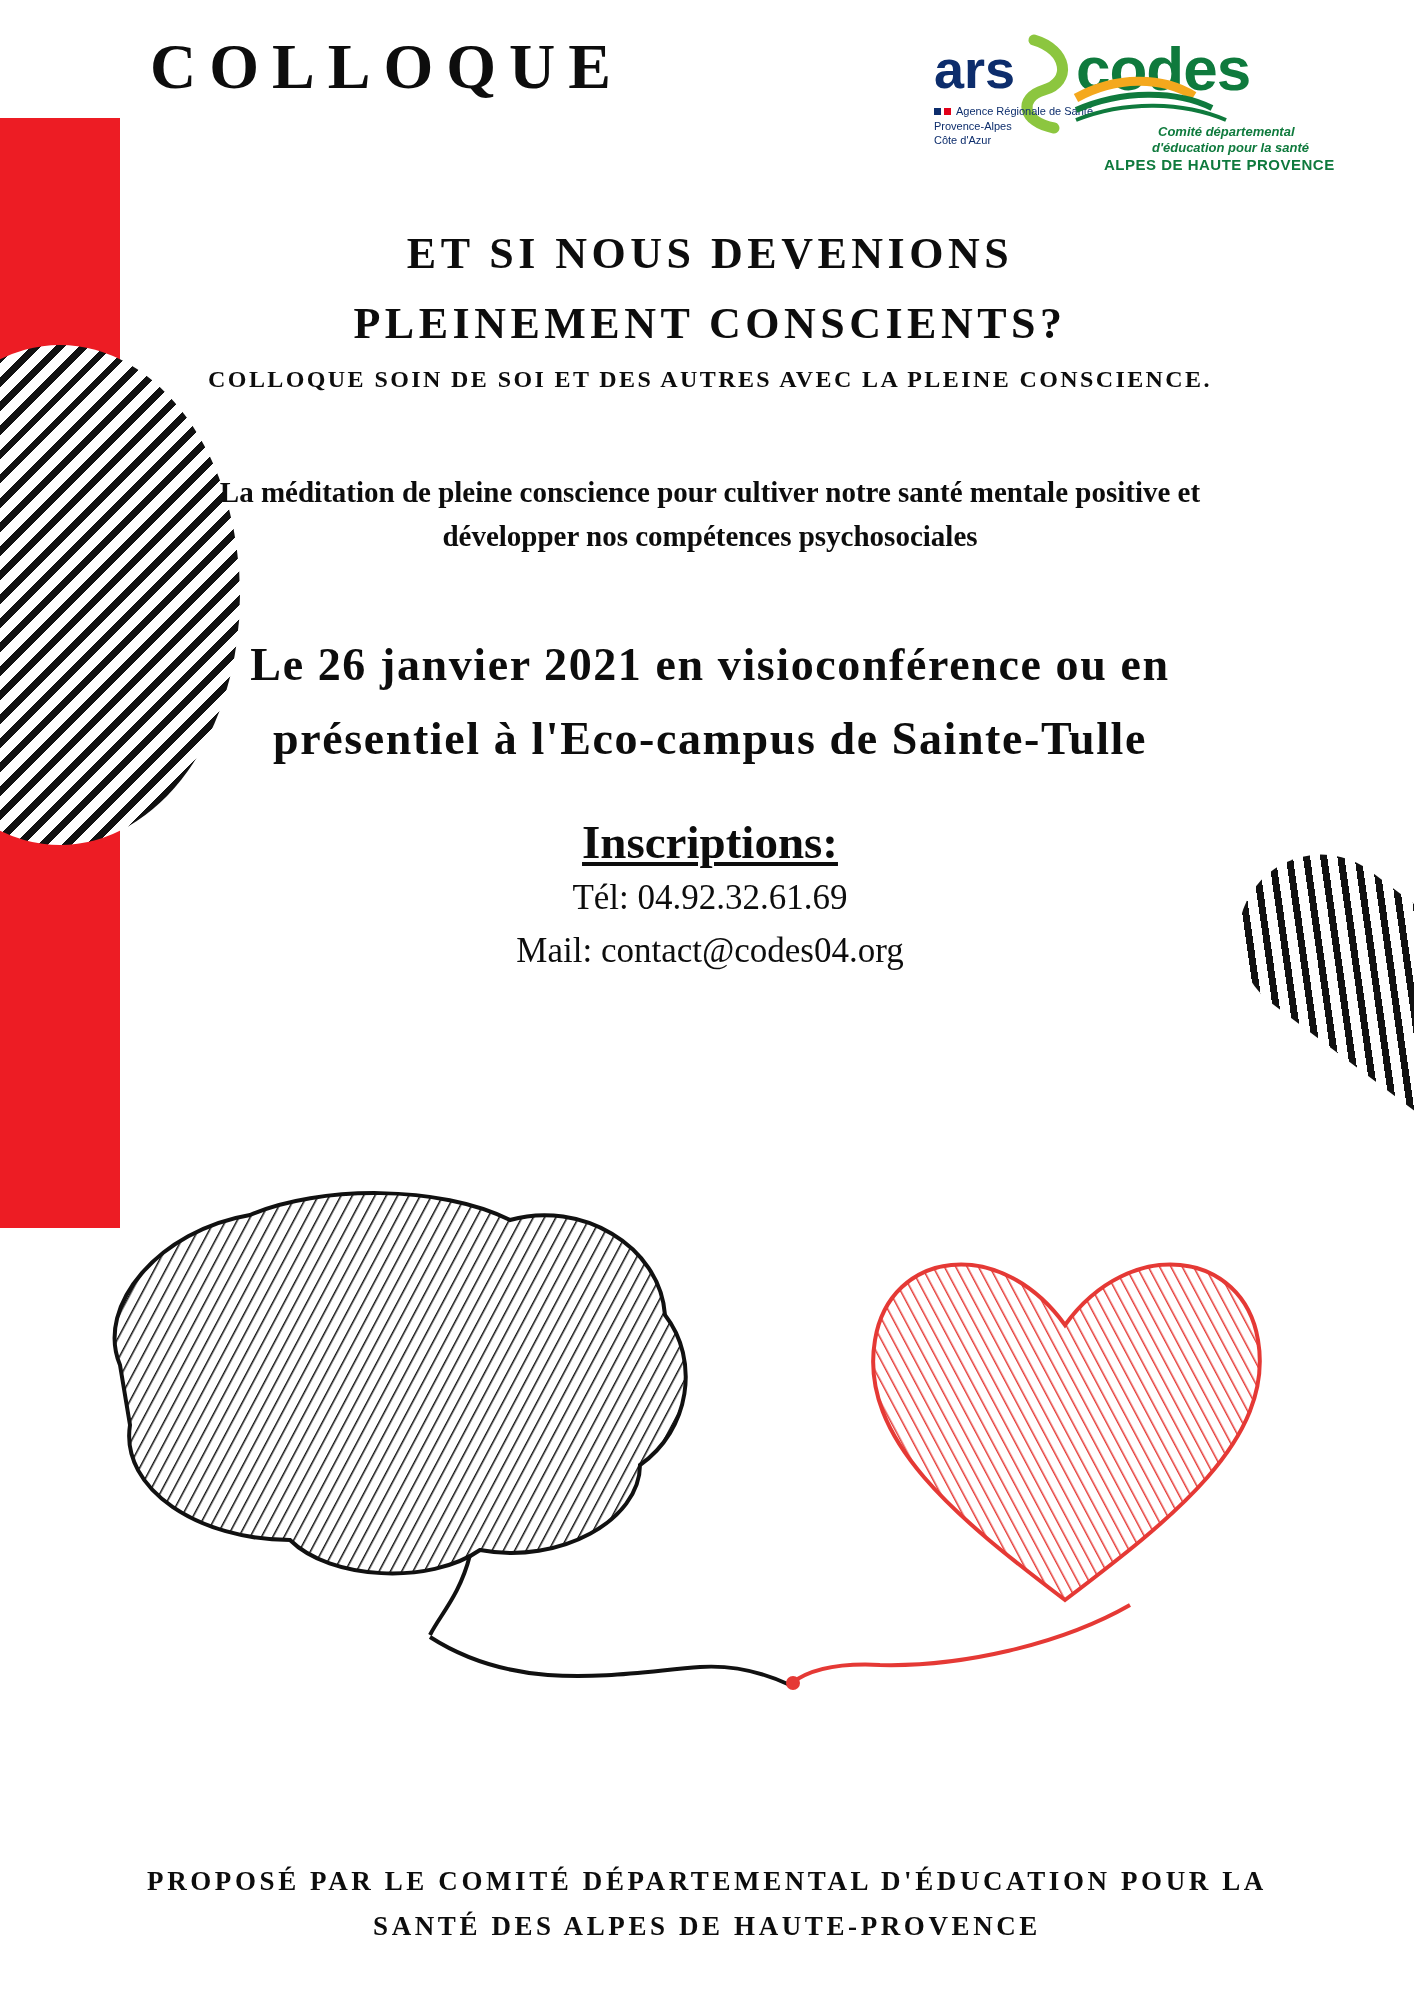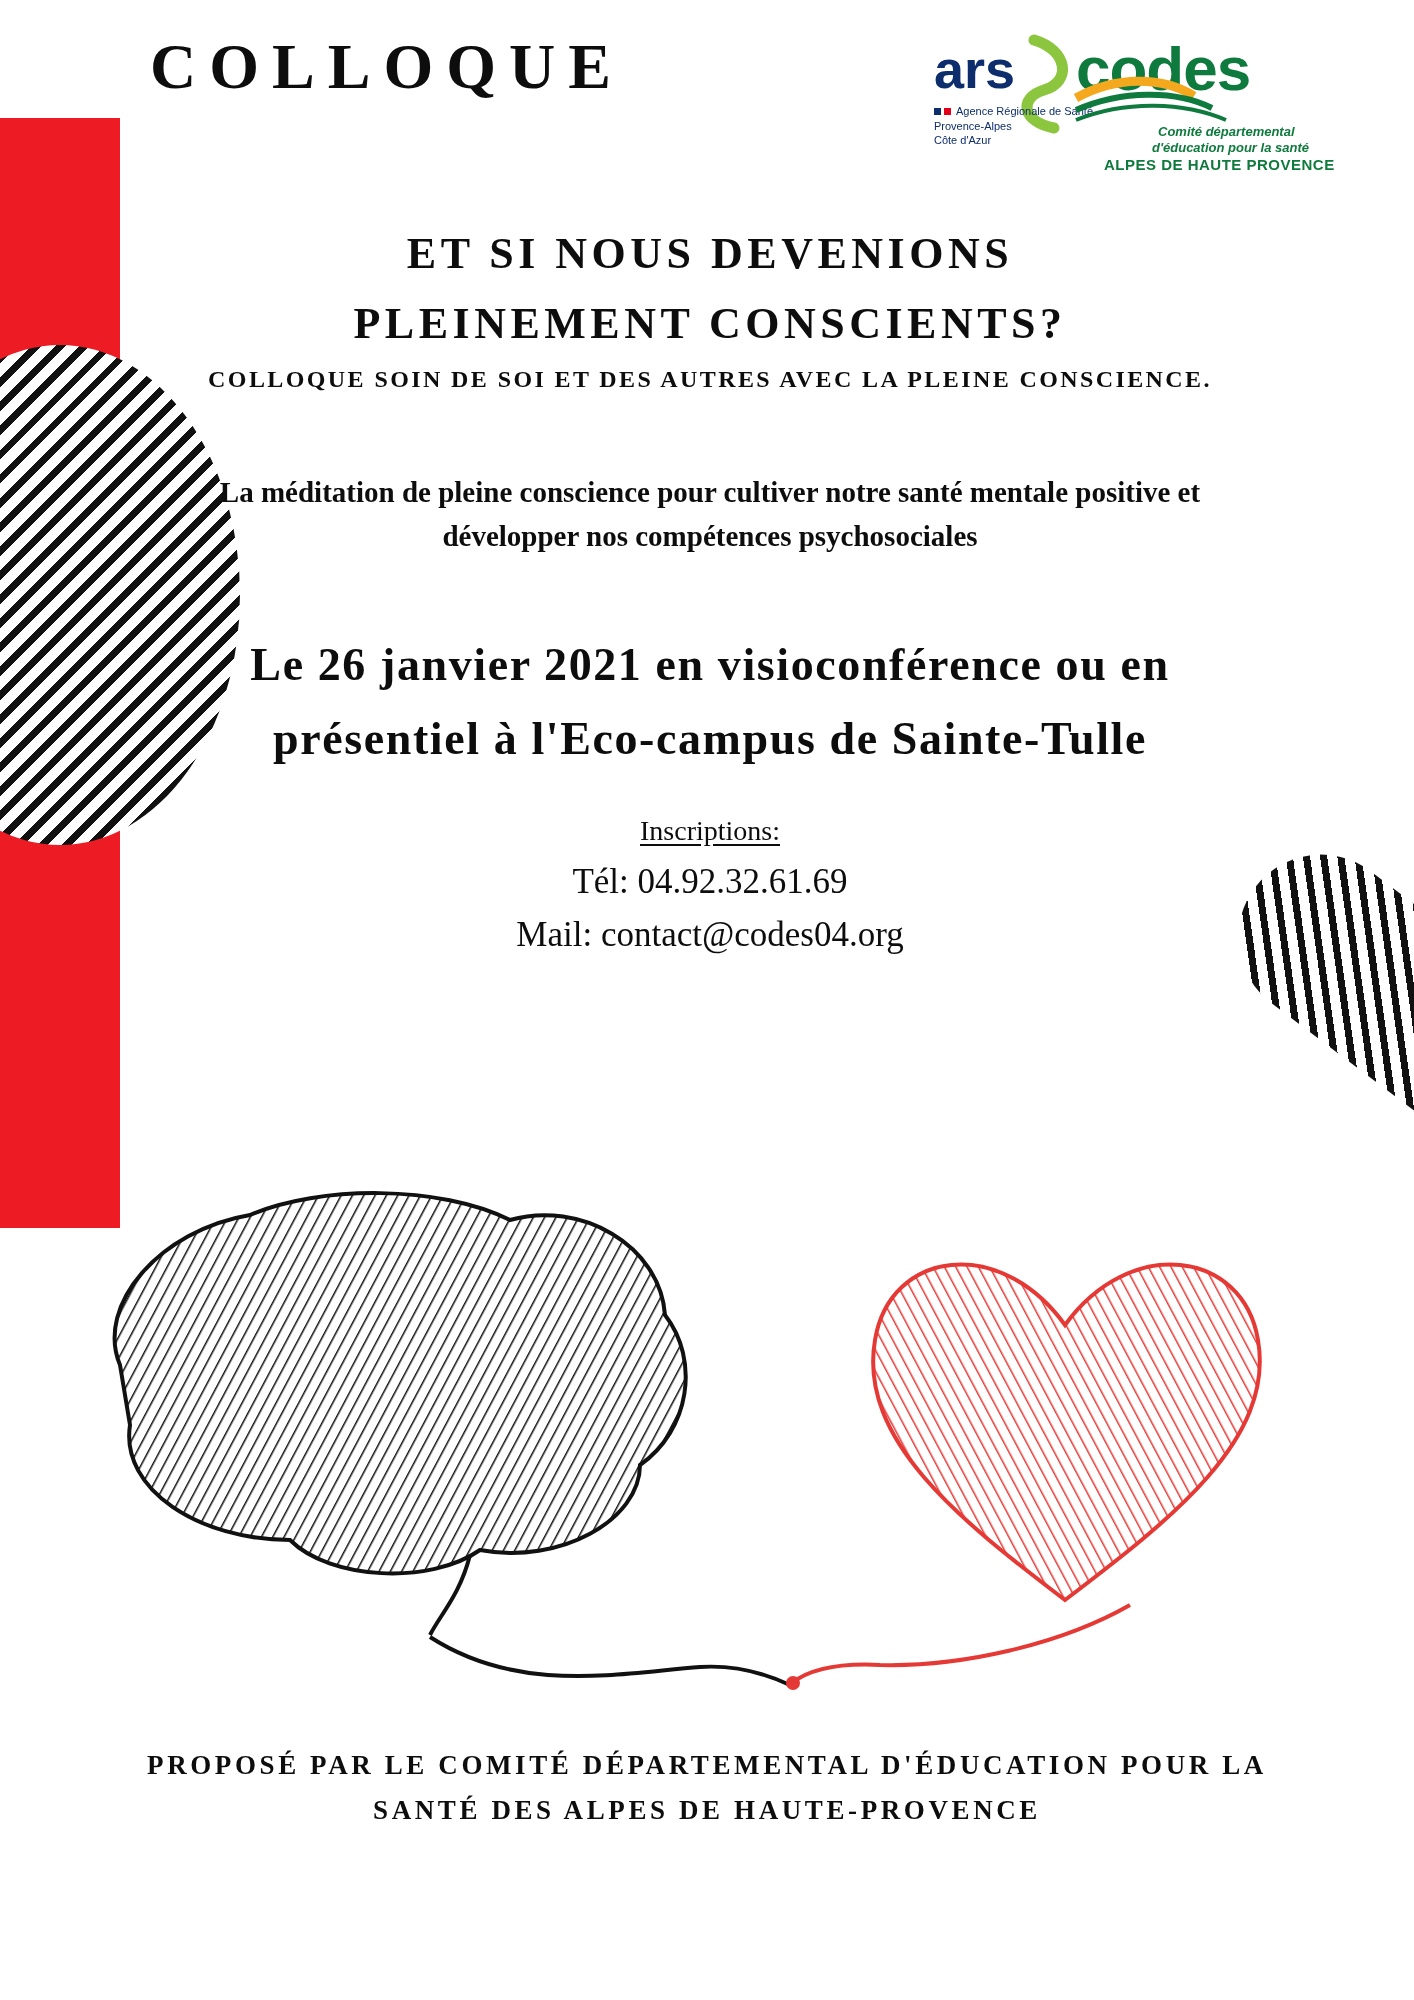--- a/index.html
+++ b/index.html
@@ -136,24 +136,25 @@
     font-weight: bold;
     font-size: 46px;
     letter-spacing: 1.6px;
     line-height: 1.62;
     margin: 69px auto 0 auto;
     width: 1040px;
   }
 
   .inscriptions {
     font-family: "Liberation Serif", serif;
-    font-size: 28px;
-    margin: 38px auto 10px auto;
+    font-size: 47px;
+    margin: 38px auto 4px auto;
     text-decoration: underline;
     text-underline-offset: 4px;
+    font-weight: bold;
   }
 
   .contact-line {
     font-family: "Liberation Serif", serif;
     font-size: 35px;
     line-height: 1.42;
     margin: 4px auto 0 auto;
   }
 
   
@@ -162,21 +163,21 @@
     left: 0;
     top: 1175px;
     width: 1414px;
     height: 610px;
   }
 
   
   .footer {
     position: absolute;
     left: 100px;
-    top: 1743px;
+    top: 1859px;
     width: 1214px;
     text-align: center;
     font-family: "Liberation Serif", serif;
     font-weight: bold;
     font-size: 27px;
     letter-spacing: 3.6px;
     line-height: 1.65;
     color: #0d0d0d;
   }
 </style>

